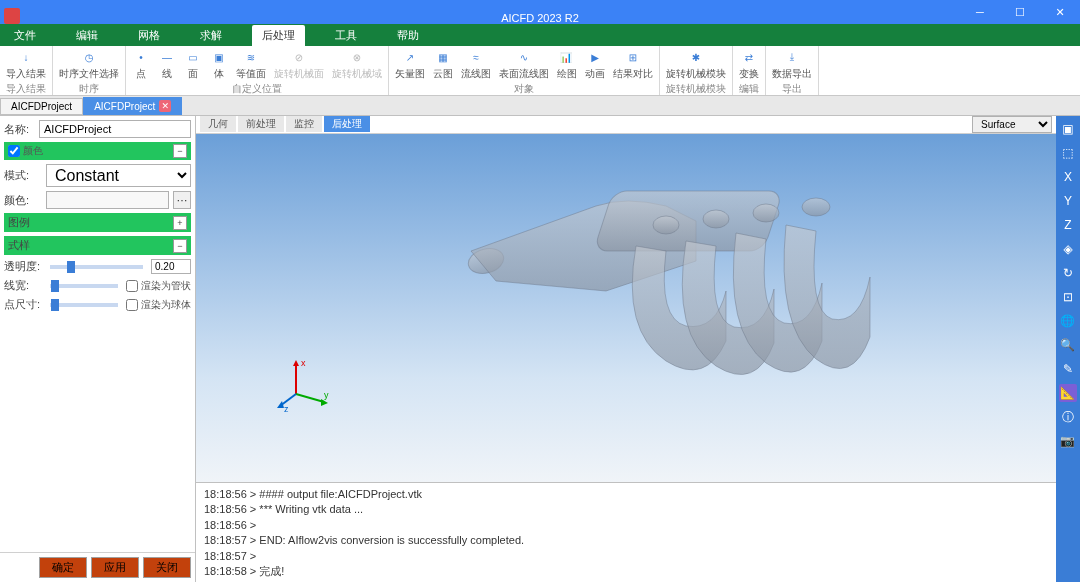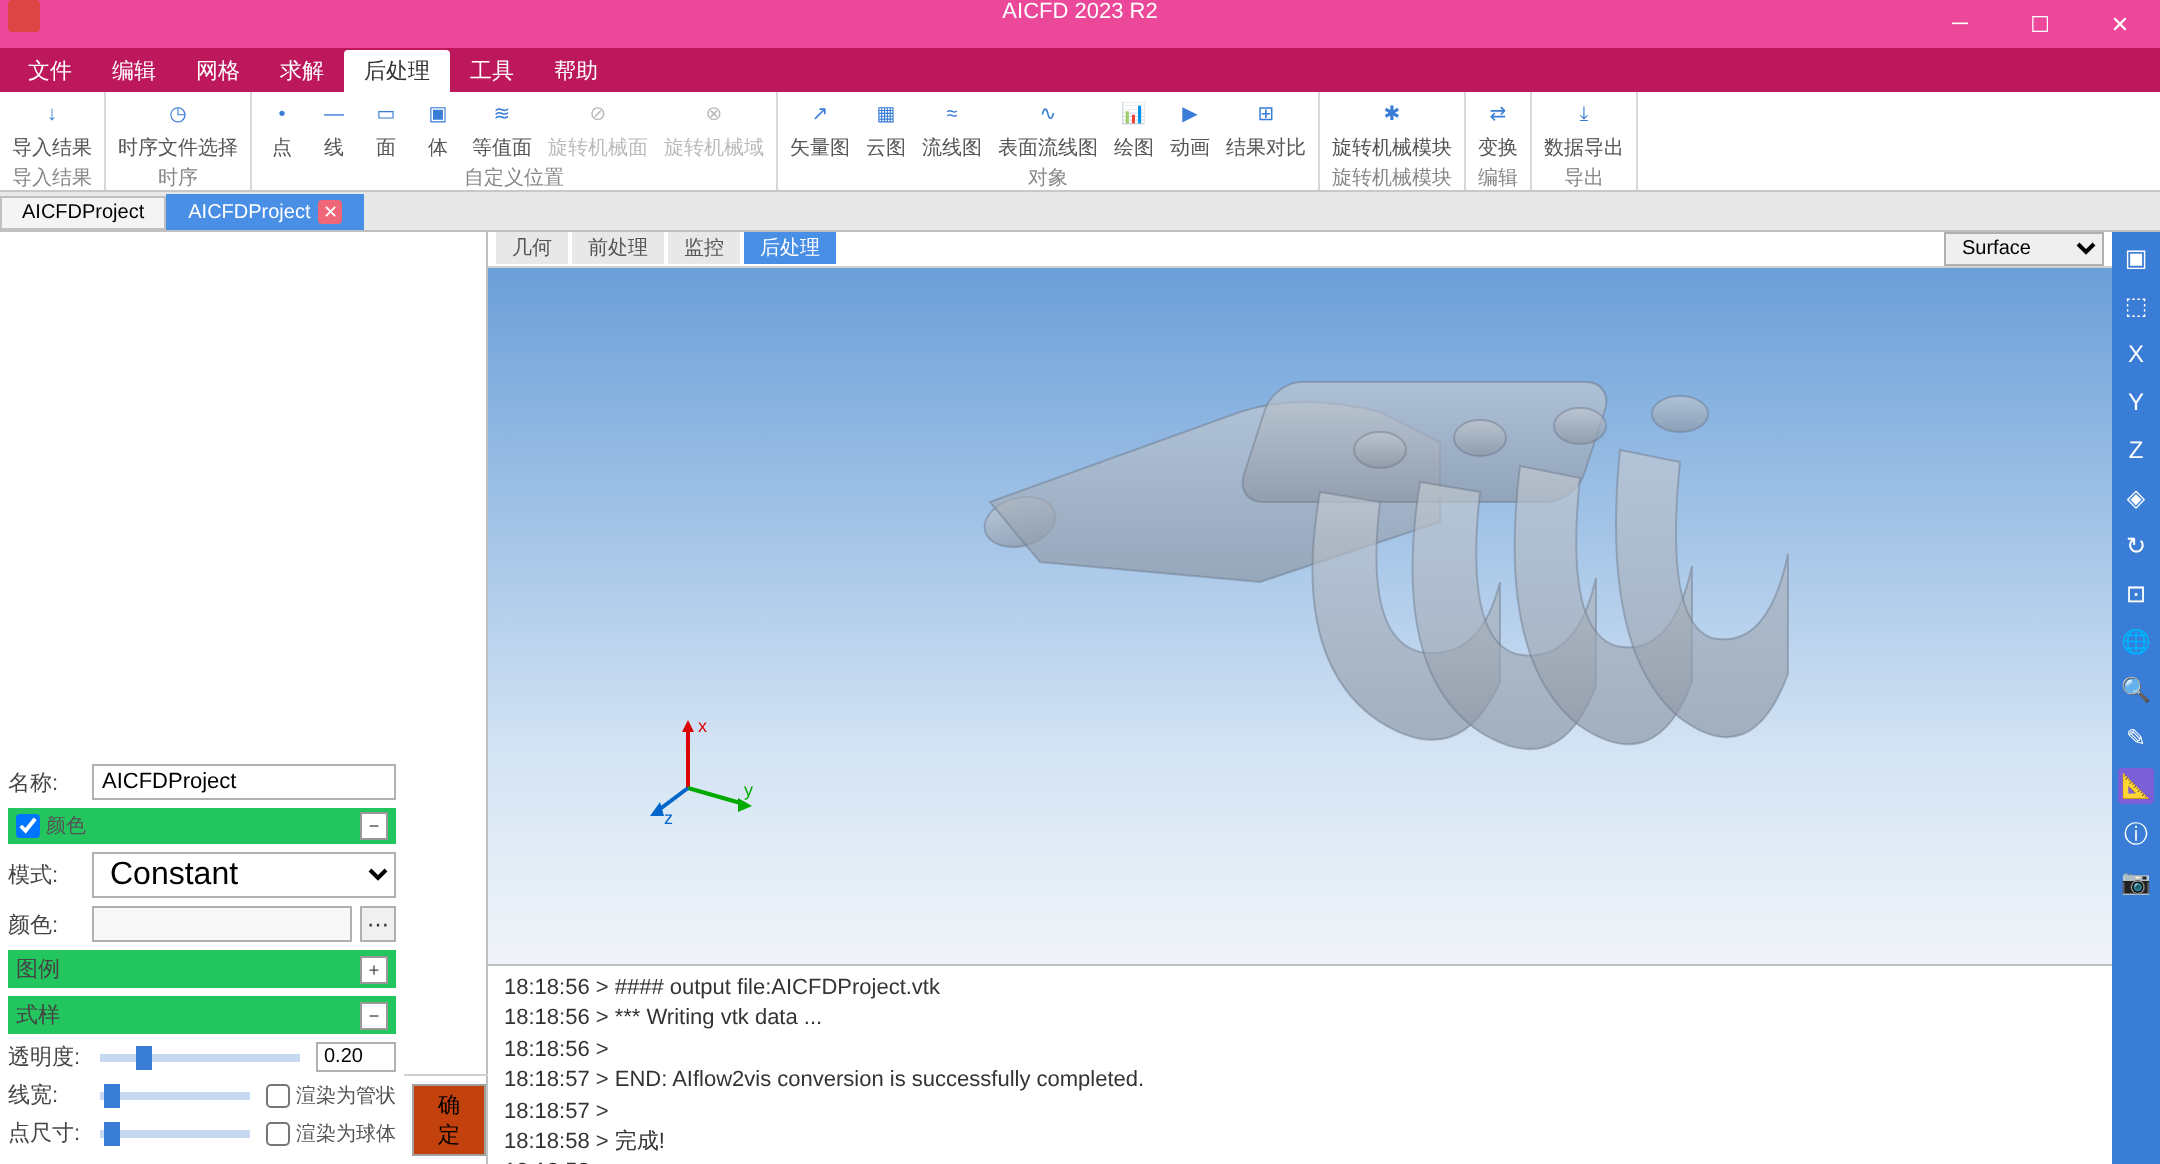--- a/index.html
+++ b/index.html
@@ -1,35 +1,35 @@
 <!DOCTYPE html>
 <html><head>
 <meta charset="utf-8">
 <style>
 * { margin: 0; padding: 0; box-sizing: border-box; font-family: "Microsoft YaHei", Arial, sans-serif; }
 body { width: 1080px; height: 582px; background: #fff; overflow: hidden; font-size: 11px; }
-.titlebar { height: 24px; background: #ec4899; color: #fff; display: flex; align-items: flex-start; justify-content: center; position: relative; }
+.titlebar { height: 24px; background: #3b82f6; color: #fff; display: flex; align-items: flex-end; justify-content: center; position: relative; }
 .titlebar .logo { position: absolute; left: 4px; width: 16px; height: 16px; background: #d44; border-radius: 2px; }
 .titlebar .winbtns { position: absolute; right: 0; display: flex; }
 .titlebar .winbtns div { width: 40px; height: 24px; display: flex; align-items: center; justify-content: center; cursor: pointer; }
-.menubar { height: 22px; background: #be185d; display: flex; align-items: center; padding: 0 4px; }
+.menubar { height: 22px; background: #15803d; display: flex; align-items: center; padding: 0 4px; gap: 20px; }
 .menubar div { color: #fff; padding: 3px 10px; font-size: 11px; cursor: pointer; }
 .menubar div.active { background: #fff; color: #333; border-radius: 2px 2px 0 0; }
 .ribbon { height: 50px; background: #fff; border-bottom: 1px solid #c8c8c8; display: flex; }
 .rgroup { border-right: 1px solid #d8d8d8; padding: 2px 6px; display: flex; flex-direction: column; }
 .rgroup .icons { display: flex; gap: 8px; align-items: center; flex: 1; justify-content: center; }
 .rgroup .icons .ritem { display: flex; flex-direction: column; align-items: center; gap: 1px; cursor: pointer; font-size: 10px; color: #555; }
 .rgroup .icons .ritem .ico { width: 18px; height: 18px; display: flex; align-items: center; justify-content: center; }
 .rgroup .grplabel { font-size: 10px; color: #888; text-align: center; padding-top: 1px; }
 .projtabs { height: 20px; background: #e8e8e8; border-bottom: 1px solid #c0c0c0; display: flex; align-items: flex-end; }
 .projtabs .ptab { padding: 2px 10px; font-size: 10px; border: 1px solid #c0c0c0; background: #f4f4f4; cursor: pointer; display: flex; align-items: center; gap: 4px; }
 .projtabs .ptab.active { background: #4a8fe6; color: #fff; border-color: #4a8fe6; }
 .projtabs .ptab .close { background: #e67; color: #fff; width: 12px; height: 12px; display: flex; align-items: center; justify-content: center; font-size: 9px; border-radius: 2px; }
 .workspace { display: flex; height: 466px; }
-.leftpanel { width: 244px; border-right: 1px solid #c0c0c0; display: flex; flex-direction: row; align-items: flex-end; }
+.leftpanel { width: 196px; border-right: 1px solid #c0c0c0; display: flex; flex-direction: column; }
 .props { flex: 1; padding: 4px; font-size: 11px; color: #333; }
 .prow { display: flex; align-items: center; margin-bottom: 4px; gap: 4px; }
 .prow label { width: 38px; color: #444; }
 .prow input[type=text] { flex: 1; border: 1px solid #b0b0b0; padding: 2px 4px; font-size: 11px; }
 .prow select { flex: 1; border: 1px solid #b0b0b0; padding: 1px 4px; font-size: 16px; background: #fff; }
 .prow .colorbox { flex: 1; height: 18px; border: 1px solid #b0b0b0; background: #f8f8f8; }
 .prow .ddbtn { width: 18px; height: 18px; border: 1px solid #b0b0b0; display: flex; align-items: center; justify-content: center; cursor: pointer; background: #f0f0f0; }
 .sechdr { display: flex; align-items: center; justify-content: space-between; background: #22c55e; padding: 2px 4px; margin: 4px 0; color: #444; }
 .sechdr .toggle { width: 14px; height: 14px; border: 1px solid #999; display: flex; align-items: center; justify-content: center; font-size: 9px; cursor: pointer; background: #fff; }
 .slider { flex: 1; height: 4px; background: #c8d8f0; position: relative; margin: 0 4px; }

